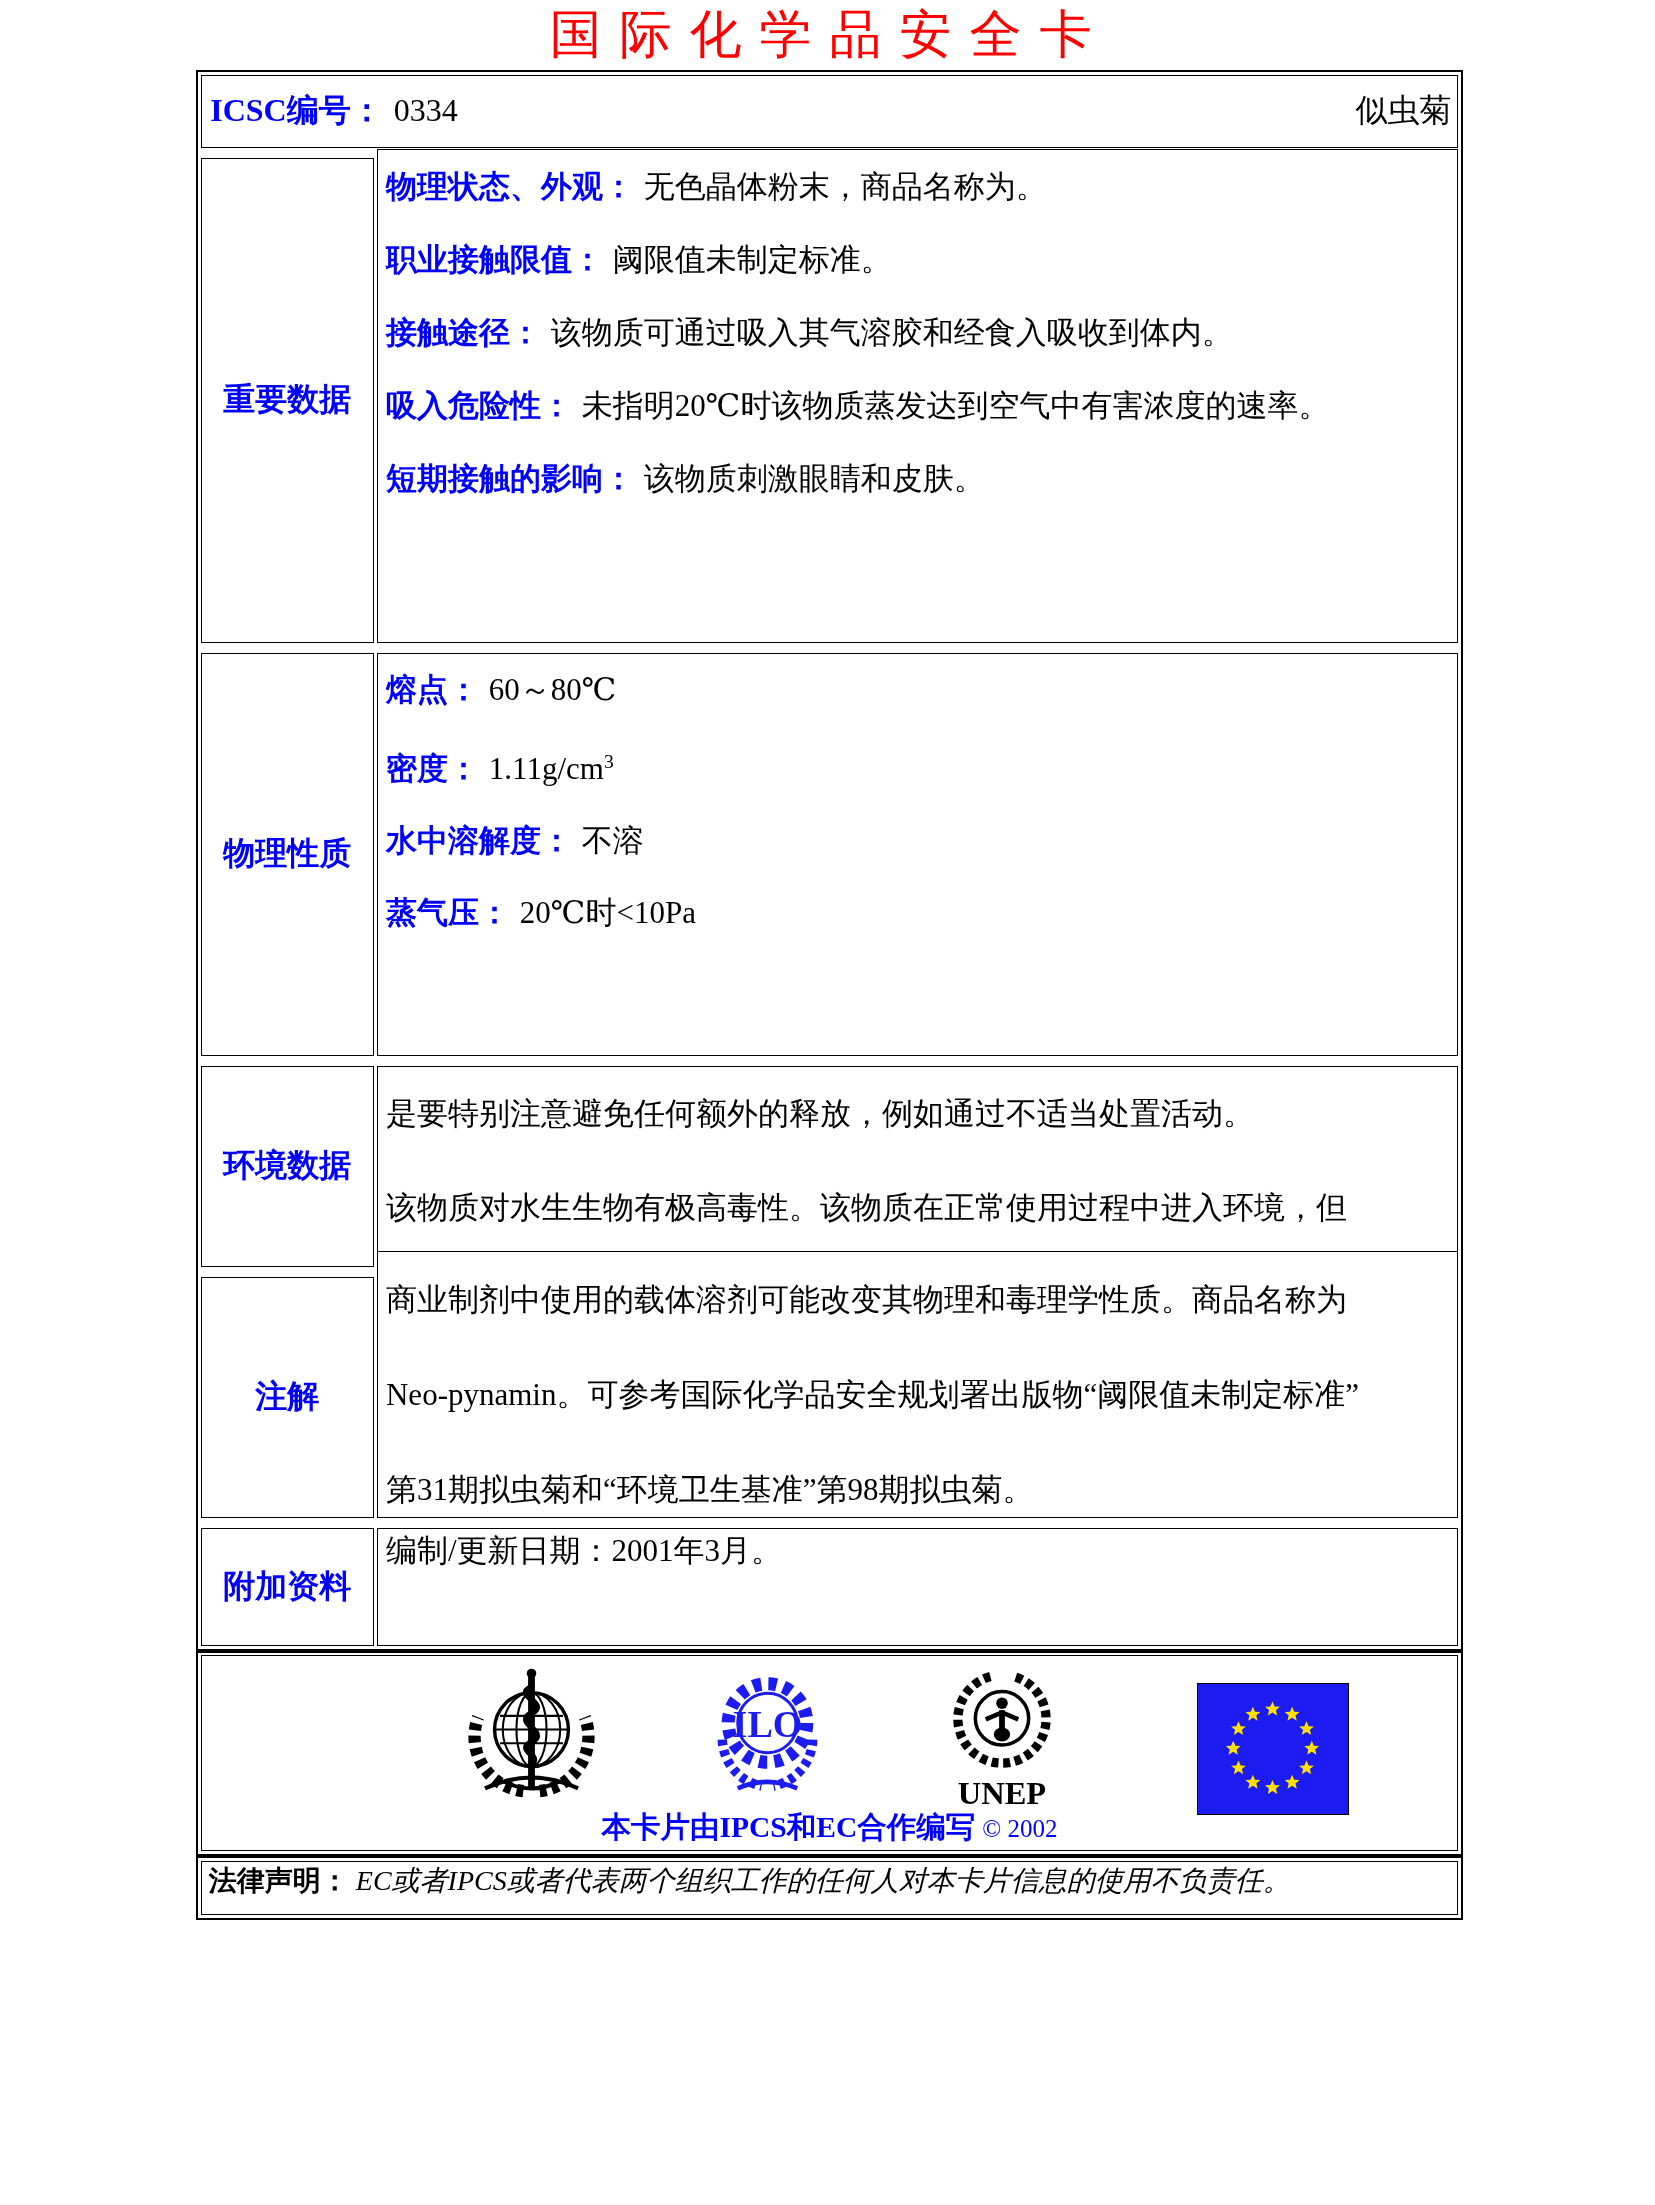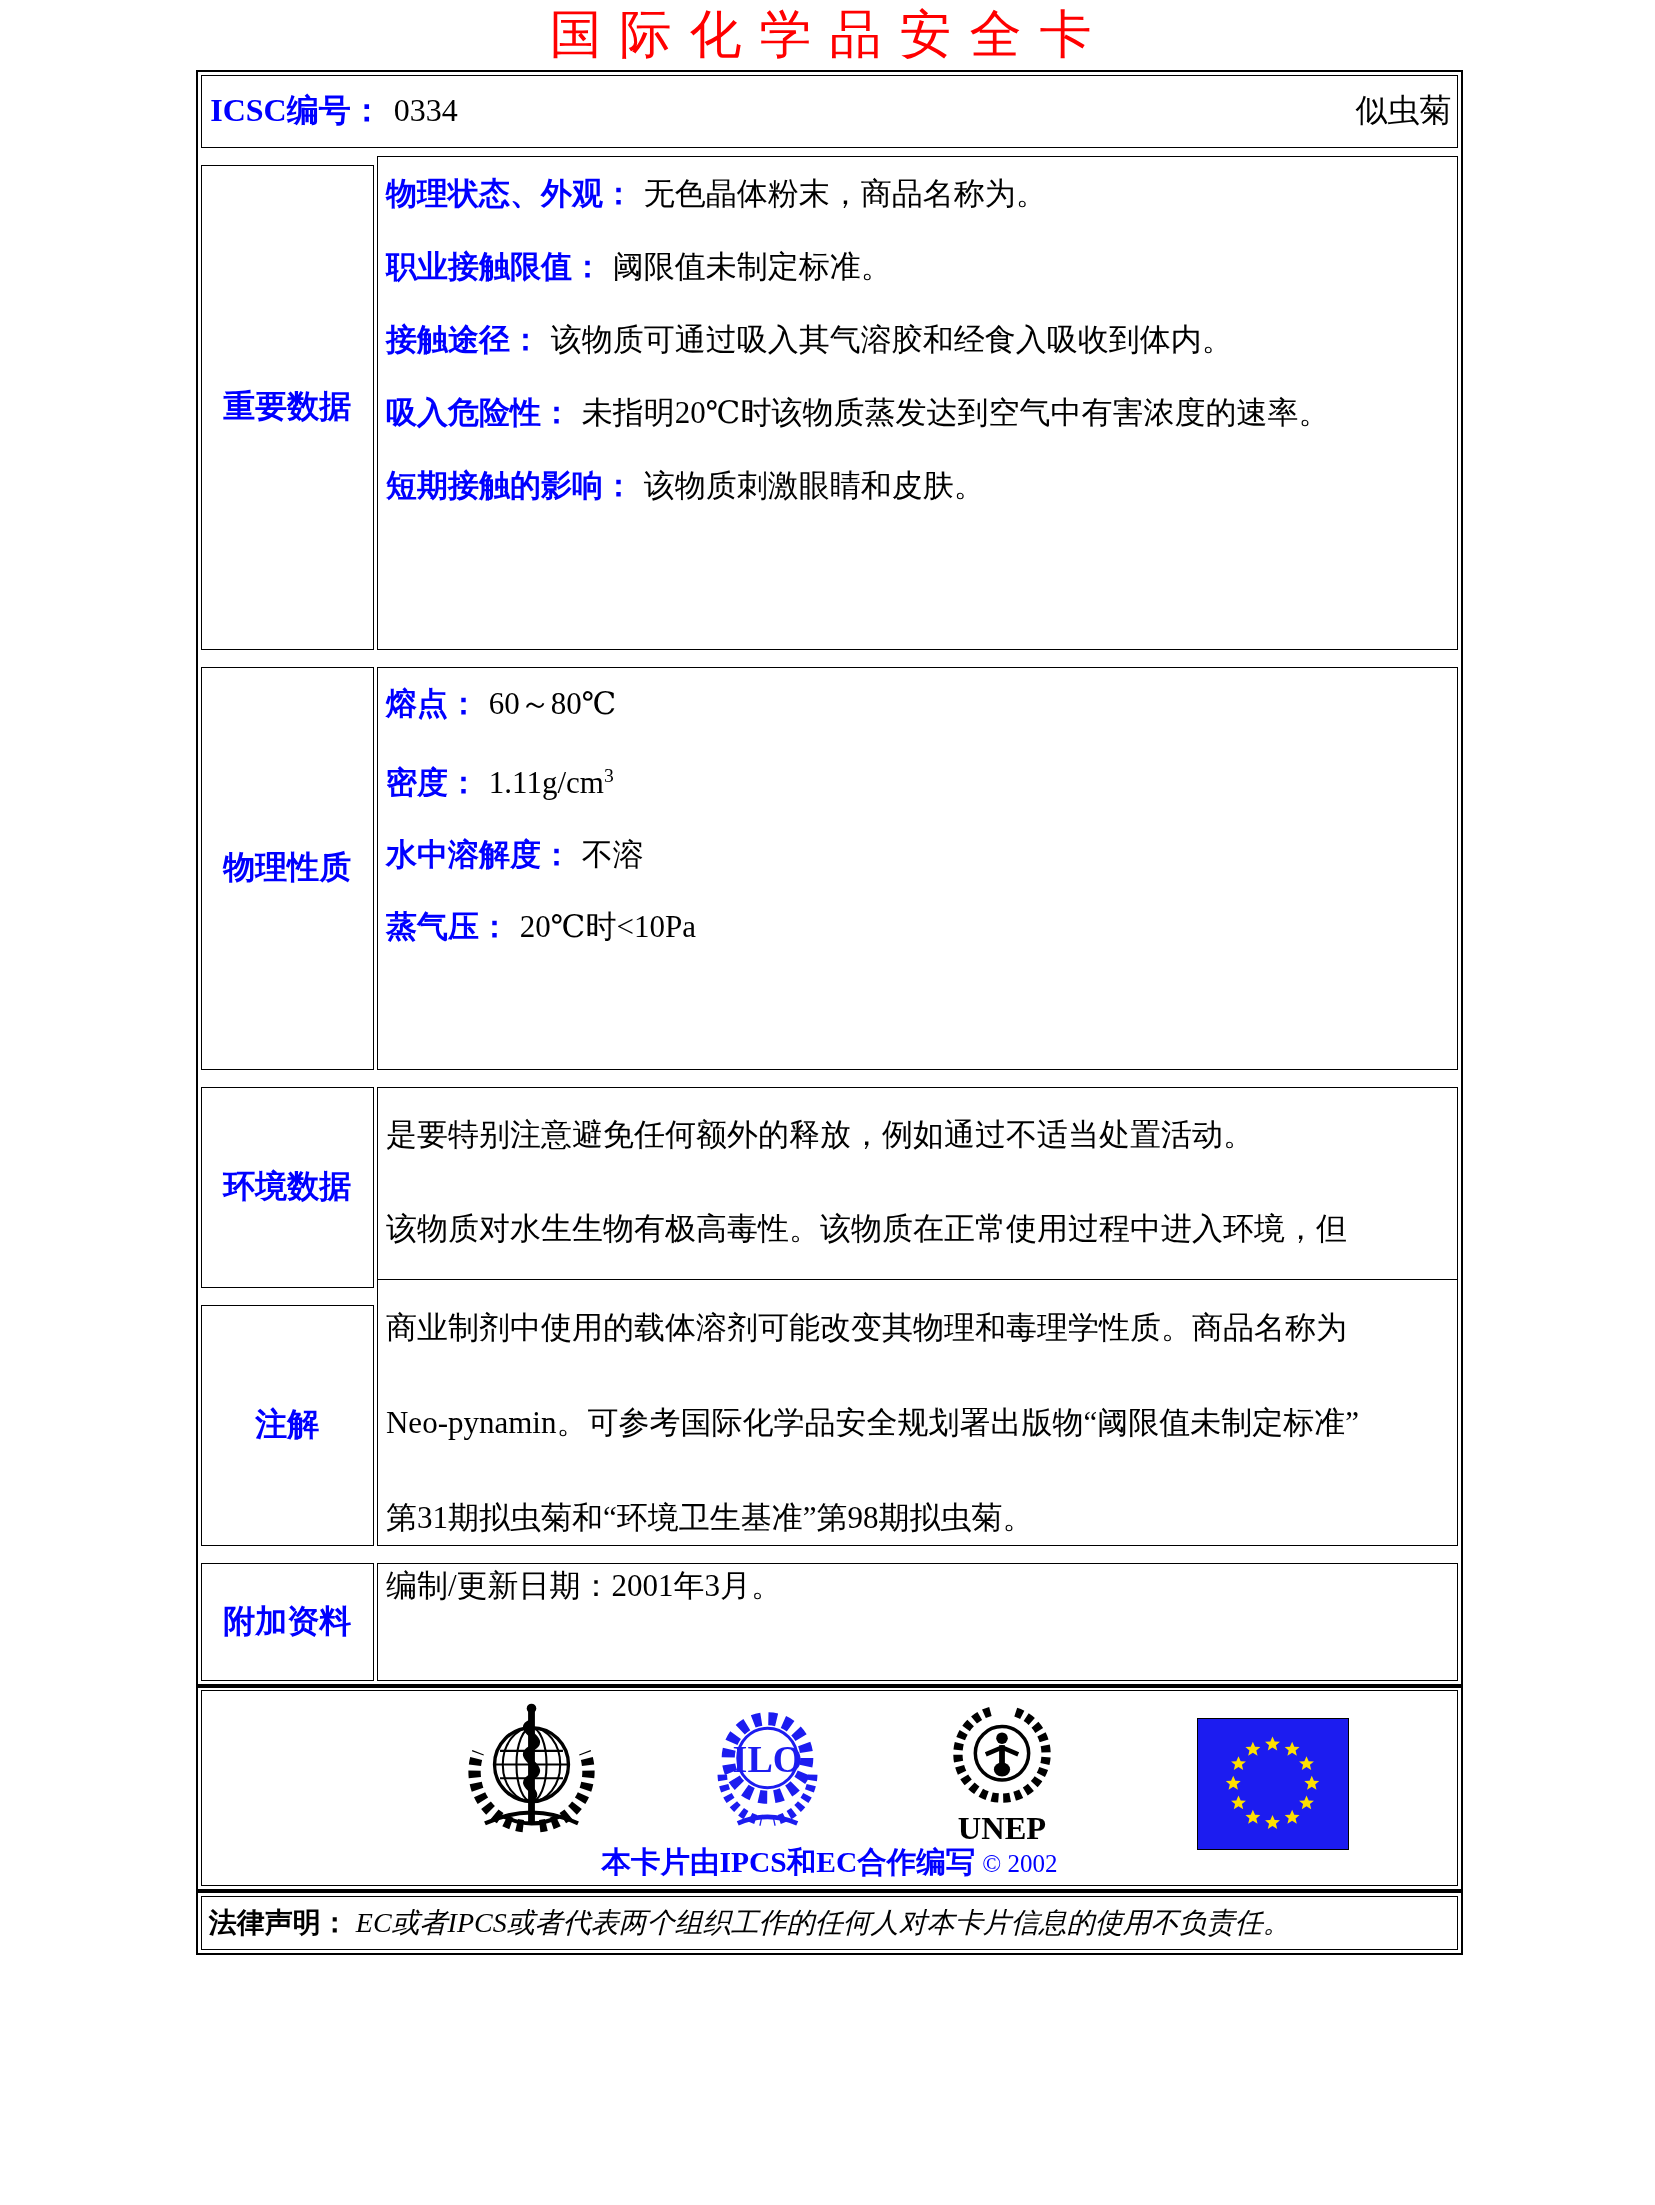--- a/index.html
+++ b/index.html
@@ -7,21 +7,21 @@
     width:1655px;height:2205px;background:#ffffff;position:relative;
     font-family:"Liberation Serif","DejaVu Serif",serif;color:#000;
   }
   .page-title{
     position:absolute;top:0;left:196px;width:1267px;height:67px;
     text-align:center;font-size:52px;font-weight:normal;color:#ff0000;
     letter-spacing:18px;line-height:70px;white-space:nowrap;
   }
   .card{position:absolute;left:196px;top:70px;width:1267px;}
   .block{border:2.8px solid #000;padding:2.8px;background:#fff;box-sizing:border-box;}
-  .main{display:flex;flex-direction:column;gap:17px;}
+  .main{display:flex;flex-direction:column;gap:10px;}
   .row{display:flex;gap:2.8px;}
   .cell{border:1.4px solid #000;box-sizing:border-box;background:#fff;overflow:hidden;}
   .label-cell{
     width:173px;flex:none;display:flex;align-items:center;justify-content:center;
     color:#0000ff;font-weight:bold;font-size:32px;text-align:center;
   }
   .content-cell{flex:1;padding:0 8.4px;font-size:31px;}
   .r1{height:73px;}
   .r2{height:485px;}
   .r3{height:403px;}
@@ -49,21 +49,21 @@
   .ipcs-line{font-size:24.5px;line-height:32px;}
   .who-logo{position:absolute;left:261px;top:11.2px;}
   .ilo-logo{position:absolute;left:506px;top:14px;}
   .unep-logo{position:absolute;left:742px;top:9.8px;}
   .eu-flag{position:absolute;left:995px;top:27px;width:152px;height:132px;
            background:#1c1cf0;border:1.4px solid #000;box-sizing:border-box;}
   .credit{position:absolute;left:0;right:0;bottom:2.8px;text-align:center;
           color:#0000ff;font-size:29.5px;font-weight:bold;}
   .credit .copy{font-weight:normal;font-size:25px;margin-left:7px;}
   
-  .legal-cell{height:54px;display:flex;align-items:center;padding:0 7px;font-size:28px;}
+  .legal-cell{height:54px;display:flex;padding:0 7px;font-size:28px;}
   .legal-label{font-weight:bold;white-space:nowrap;}
   .legal-text{margin-left:7px;font-style:italic;}
 </style>
 </head>
 <body>
 
 <div class="page-title">国际化学品安全卡</div>
 
 <div class="card">
 

